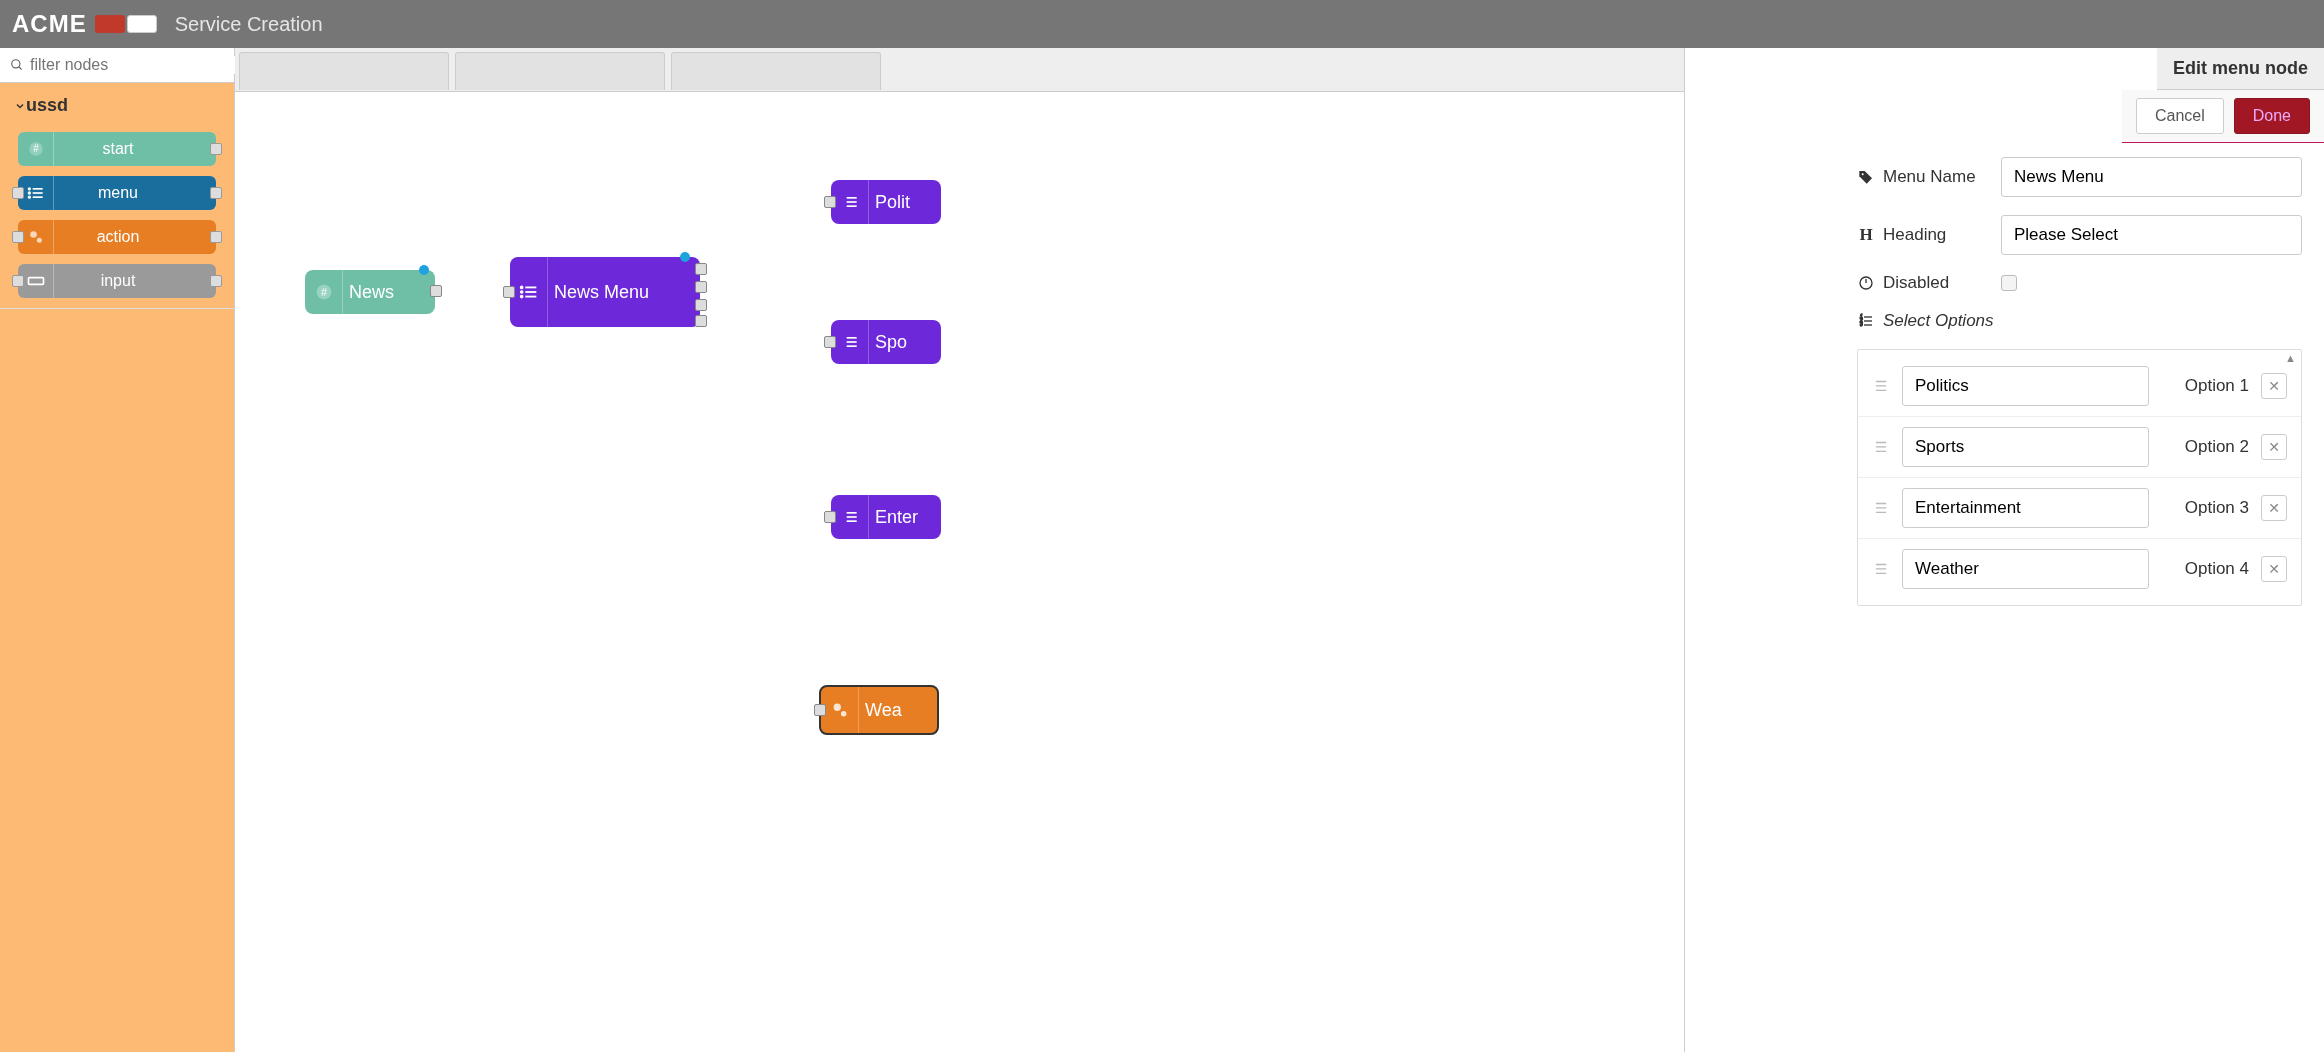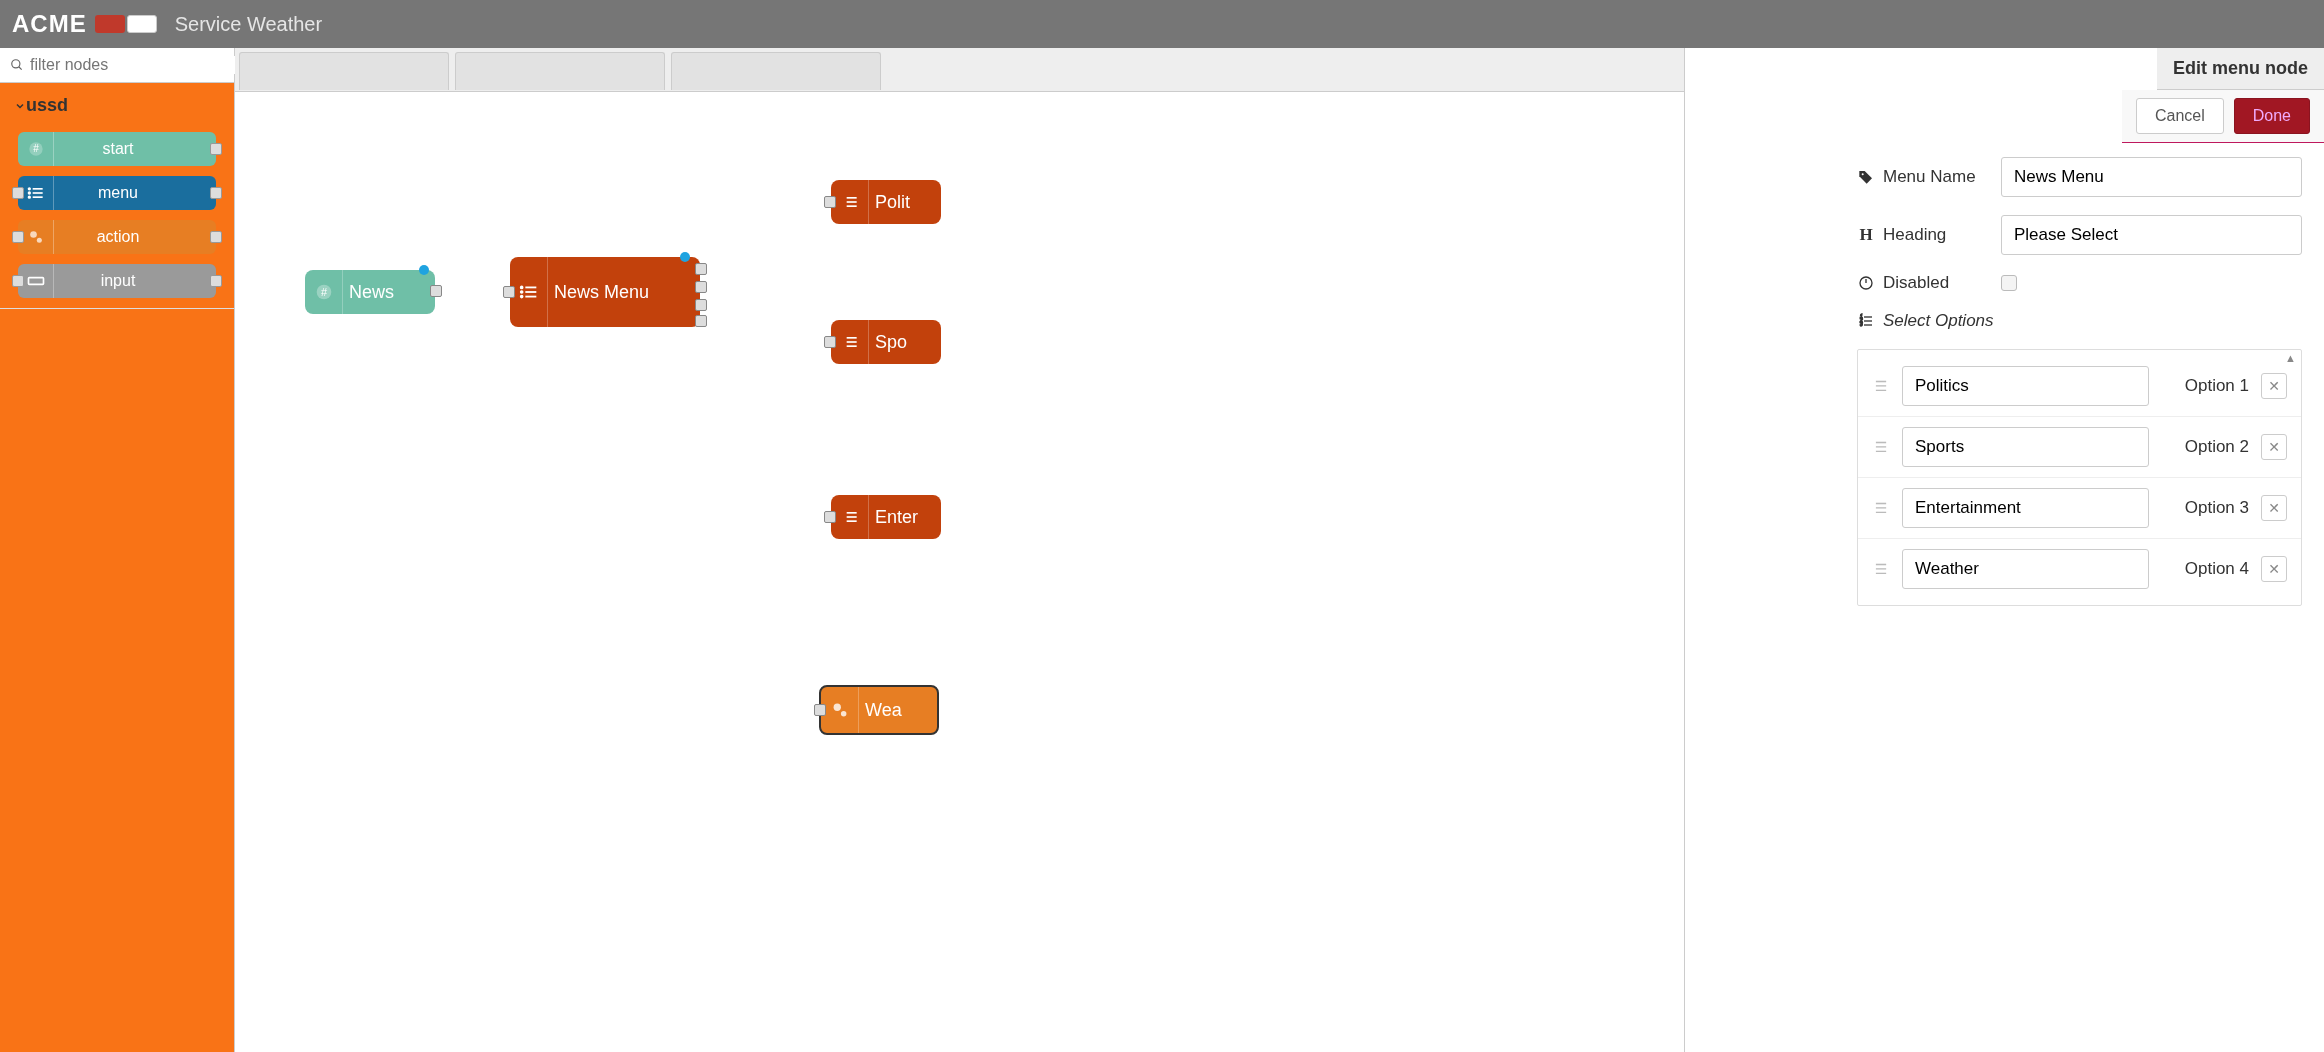--- a/index.html
+++ b/index.html
@@ -44,21 +44,21 @@
 .body {
   flex: 1;
   display: flex;
   min-height: 0;
 }
 
 
 .sidebar {
   width: 235px;
   border-right: 1px solid #ccc;
-  background: #f97316;
+  background: #fdba74;
   display: flex;
   flex-direction: column;
 }
 .filter-row {
   padding: 8px 10px;
   border-bottom: 1px solid #ccc;
   background: #fff;
   display: flex;
   align-items: center;
   gap: 6px;
@@ -150,21 +150,21 @@
 .cvnode {
   position: absolute;
   border-radius: 8px;
   color: #fff;
   display: flex;
   align-items: center;
   padding: 0 14px 0 44px;
   font-size: 18px;
 }
 .cv-start { background:#6fbfa7; height:44px; }
-.cv-menu  { background:#c2410c; }
+.cv-menu  { background:#6d28d9; }
 .cv-menu.big { height:70px; }
 .cv-menu.sm  { height:44px; }
 .cv-action{ background:#e77e23; height:50px; border:2px solid #333; }
 .cvnode .cic {
   position:absolute; left:0; top:0; bottom:0; width:38px;
   border-right:1px solid rgba(255,255,255,0.25);
   display:flex; align-items:center; justify-content:center;
 }
 .cport {
   position:absolute; width:12px; height:12px; background:#ddd;
@@ -255,21 +255,21 @@
 <body>
 
 <div class="app">
 
   <div class="header">
     <span class="logo">ACME</span>
     <span class="logo-hands">
       <span class="hand-l"></span>
         <span class="hand-r"></span>
     </span>
-    <span class="header-title">Service Weather</span>
+    <span class="header-title">Service Creation</span>
   </div>
 
   <div class="body">
 
     <div class="sidebar">
       <div class="filter-row">
         <span class="search-ic">
           <svg width="14" height="14" viewBox="0 0 24 24" fill="none" stroke="#666" stroke-width="2">
               <circle cx="10" cy="10" r="7"></circle>
               <line x1="20" y1="20" x2="15" y2="15"></line>

